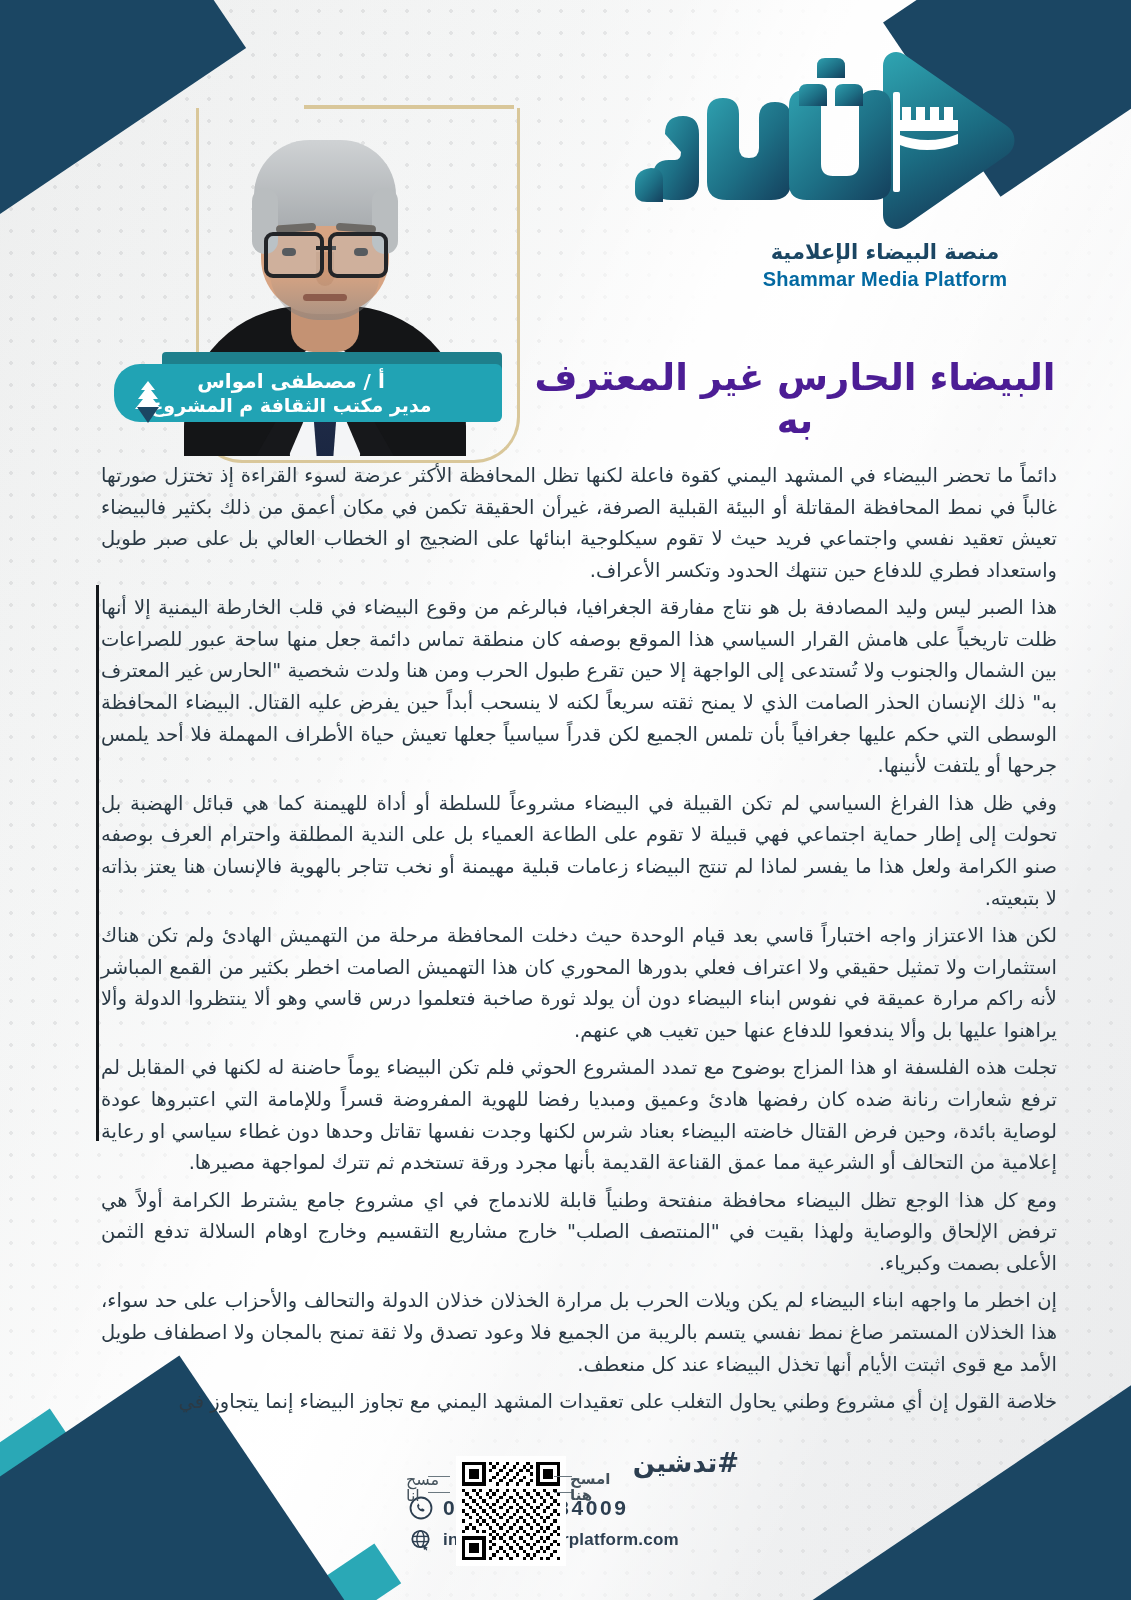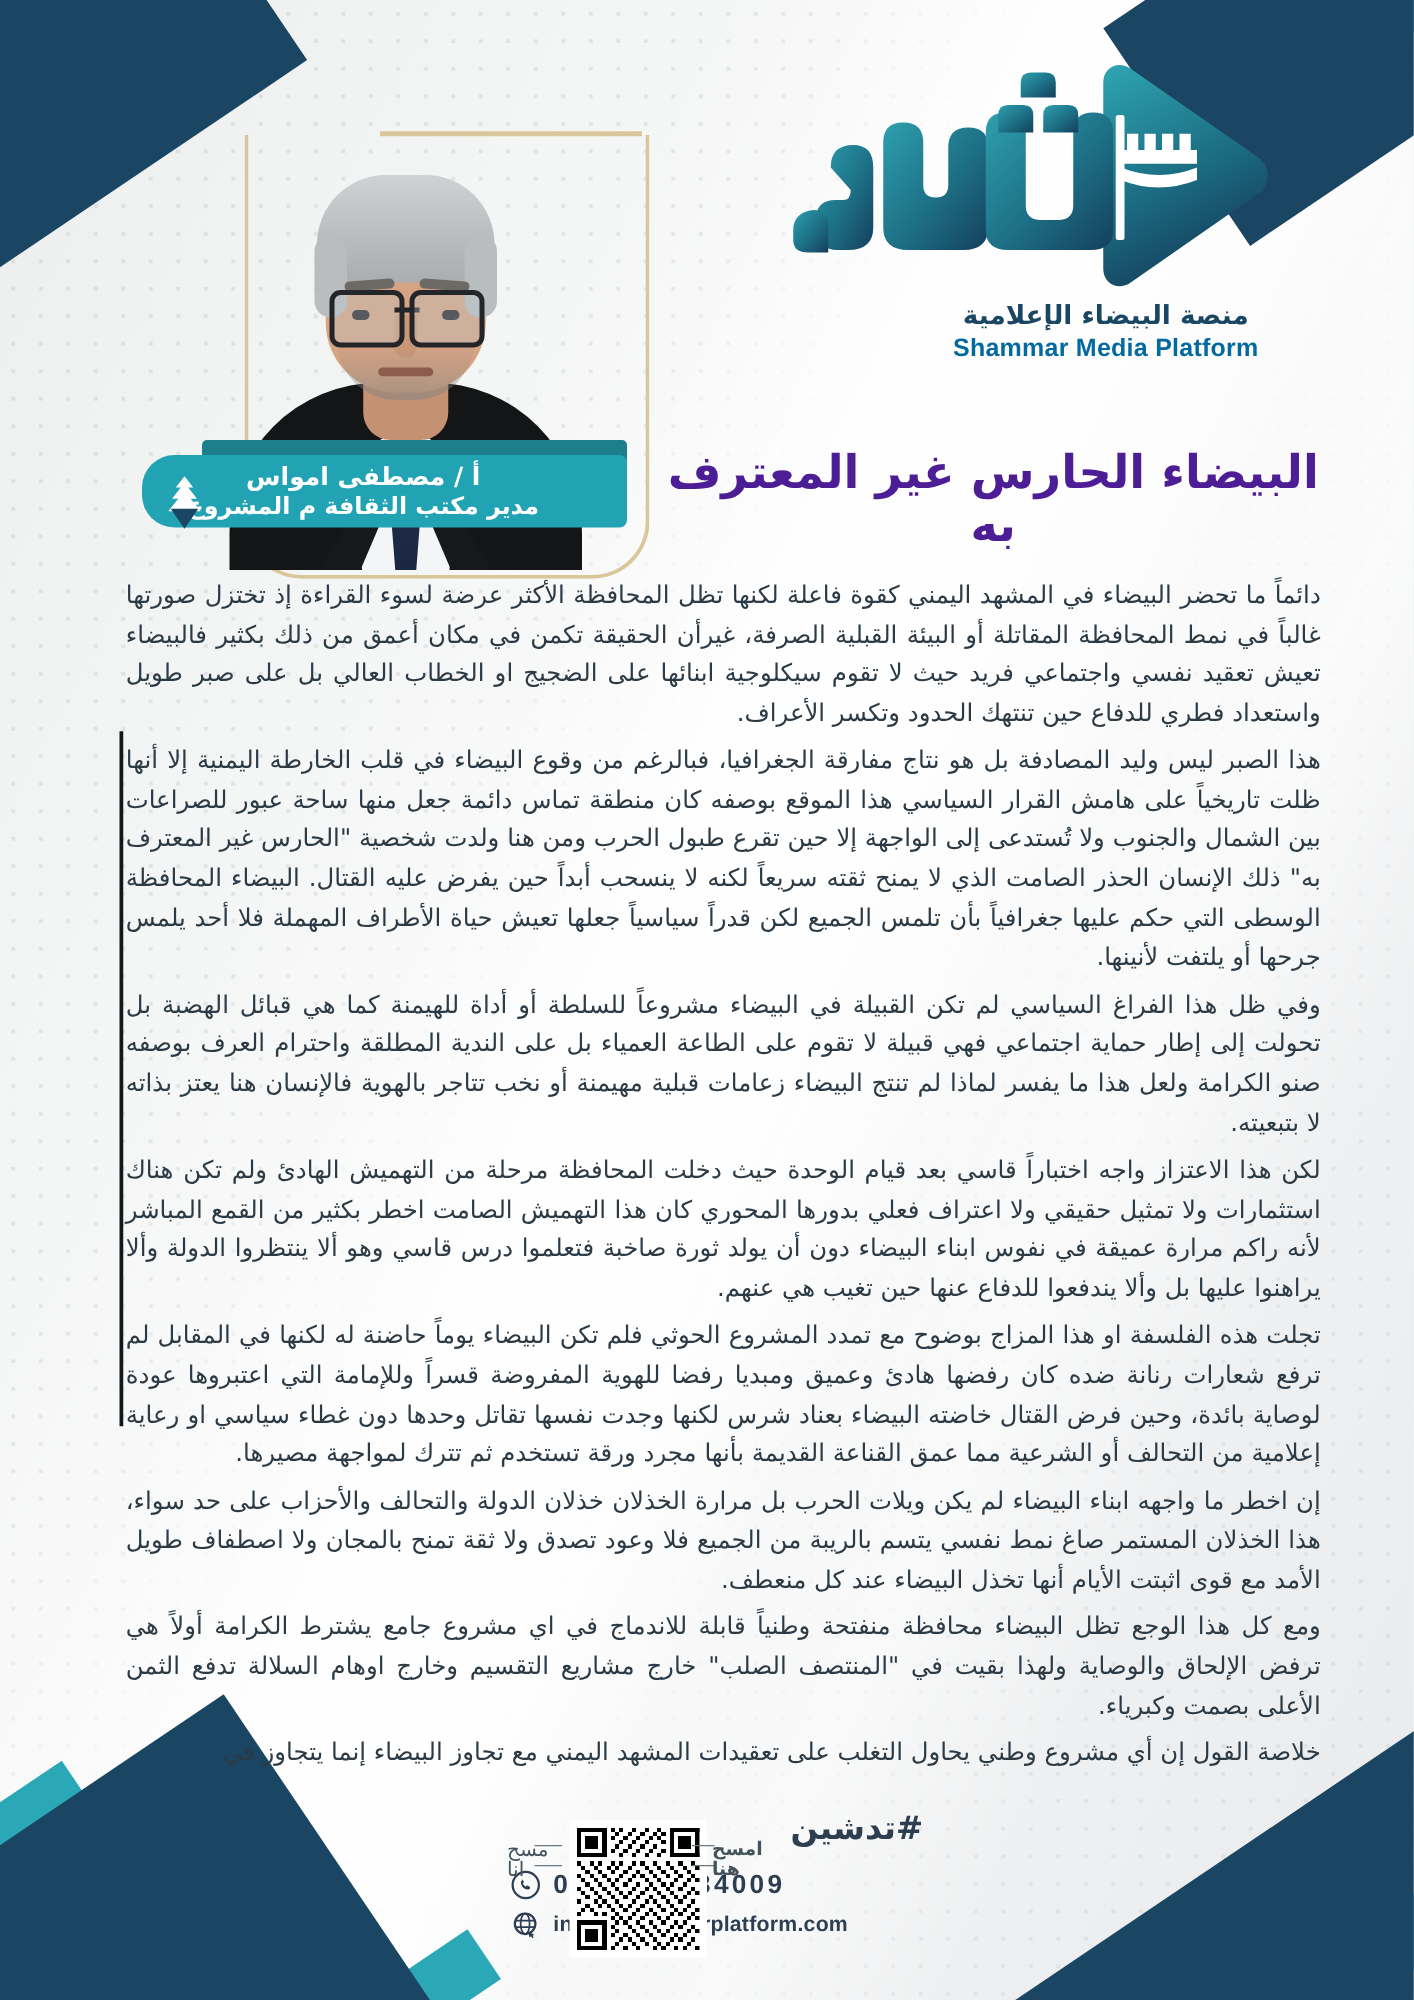--- a/index.html
+++ b/index.html
@@ -364,22 +364,22 @@
 
   <div class="headline">البيضاء الحارس غير المعترف به</div>
 </div>
 
 <div class="article">
   <p class="para">دائماً ما تحضر البيضاء في المشهد اليمني كقوة فاعلة لكنها تظل المحافظة الأكثر عرضة لسوء القراءة إذ تختزل صورتها غالباً في نمط المحافظة المقاتلة أو البيئة القبلية الصرفة، غيرأن الحقيقة تكمن في مكان أعمق من ذلك بكثير فالبيضاء تعيش تعقيد نفسي واجتماعي فريد حيث لا تقوم سيكلوجية ابنائها على الضجيج او الخطاب العالي بل على صبر طويل واستعداد فطري للدفاع حين تنتهك الحدود وتكسر الأعراف.</p>
   <p class="para">هذا الصبر ليس وليد المصادفة بل هو نتاج مفارقة الجغرافيا، فبالرغم من وقوع البيضاء في قلب الخارطة اليمنية إلا أنها ظلت تاريخياً على هامش القرار السياسي هذا الموقع بوصفه كان منطقة تماس دائمة جعل منها ساحة عبور للصراعات بين الشمال والجنوب ولا تُستدعى إلى الواجهة إلا حين تقرع طبول الحرب ومن هنا ولدت شخصية "الحارس غير المعترف به" ذلك الإنسان الحذر الصامت الذي لا يمنح ثقته سريعاً لكنه لا ينسحب أبداً حين يفرض عليه القتال. البيضاء المحافظة الوسطى التي حكم عليها جغرافياً بأن تلمس الجميع لكن قدراً سياسياً جعلها تعيش حياة الأطراف المهملة فلا أحد يلمس جرحها أو يلتفت لأنينها.</p>
   <p class="para">وفي ظل هذا الفراغ السياسي لم تكن القبيلة في البيضاء مشروعاً للسلطة أو أداة للهيمنة كما هي قبائل الهضبة بل تحولت إلى إطار حماية اجتماعي فهي قبيلة لا تقوم على الطاعة العمياء بل على الندية المطلقة واحترام العرف بوصفه صنو الكرامة ولعل هذا ما يفسر لماذا لم تنتج البيضاء زعامات قبلية مهيمنة أو نخب تتاجر بالهوية فالإنسان هنا يعتز بذاته لا بتبعيته.</p>
   <p class="para">لكن هذا الاعتزاز واجه اختباراً قاسي بعد قيام الوحدة حيث دخلت المحافظة مرحلة من التهميش الهادئ ولم تكن هناك استثمارات ولا تمثيل حقيقي ولا اعتراف فعلي بدورها المحوري كان هذا التهميش الصامت اخطر بكثير من القمع المباشر لأنه راكم مرارة عميقة في نفوس ابناء البيضاء دون أن يولد ثورة صاخبة فتعلموا درس قاسي وهو ألا ينتظروا الدولة وألا يراهنوا عليها بل وألا يندفعوا للدفاع عنها حين تغيب هي عنهم.</p>
   <p class="para">تجلت هذه الفلسفة او هذا المزاج بوضوح مع تمدد المشروع الحوثي فلم تكن البيضاء يوماً حاضنة له لكنها في المقابل لم ترفع شعارات رنانة ضده كان رفضها هادئ وعميق ومبديا رفضا للهوية المفروضة قسراً وللإمامة التي اعتبروها عودة لوصاية بائدة، وحين فرض القتال خاضته البيضاء بعناد شرس لكنها وجدت نفسها تقاتل وحدها دون غطاء سياسي او رعاية إعلامية من التحالف أو الشرعية مما عمق القناعة القديمة بأنها مجرد ورقة تستخدم ثم تترك لمواجهة مصيرها.</p>
+  <p class="para">ومع كل هذا الوجع تظل البيضاء محافظة منفتحة وطنياً قابلة للاندماج في اي مشروع جامع يشترط الكرامة أولاً هي ترفض الإلحاق والوصاية ولهذا بقيت في "المنتصف الصلب" خارج مشاريع التقسيم وخارج اوهام السلالة تدفع الثمن الأعلى بصمت وكبرياء.</p>
   <p class="para">إن اخطر ما واجهه ابناء البيضاء لم يكن ويلات الحرب بل مرارة الخذلان خذلان الدولة والتحالف والأحزاب على حد سواء، هذا الخذلان المستمر صاغ نمط نفسي يتسم بالريبة من الجميع فلا وعود تصدق ولا ثقة تمنح بالمجان ولا اصطفاف طويل الأمد مع قوى اثبتت الأيام أنها تخذل البيضاء عند كل منعطف.</p>
-  <p class="para">ومع كل هذا الوجع تظل البيضاء محافظة منفتحة وطنياً قابلة للاندماج في اي مشروع جامع يشترط الكرامة أولاً هي ترفض الإلحاق والوصاية ولهذا بقيت في "المنتصف الصلب" خارج مشاريع التقسيم وخارج اوهام السلالة تدفع الثمن الأعلى بصمت وكبرياء.</p>
   <p class="para">خلاصة القول إن أي مشروع وطني يحاول التغلب على تعقيدات المشهد اليمني مع تجاوز البيضاء إنما يتجاوز في</p>
 </div>
 
 <div class="footer">
 
   <div class="hashtag">#تدشين</div>
 
   <div class="contact">
     <div class="crow phone">
       <svg width="24" height="24" viewBox="0 0 24 24">

